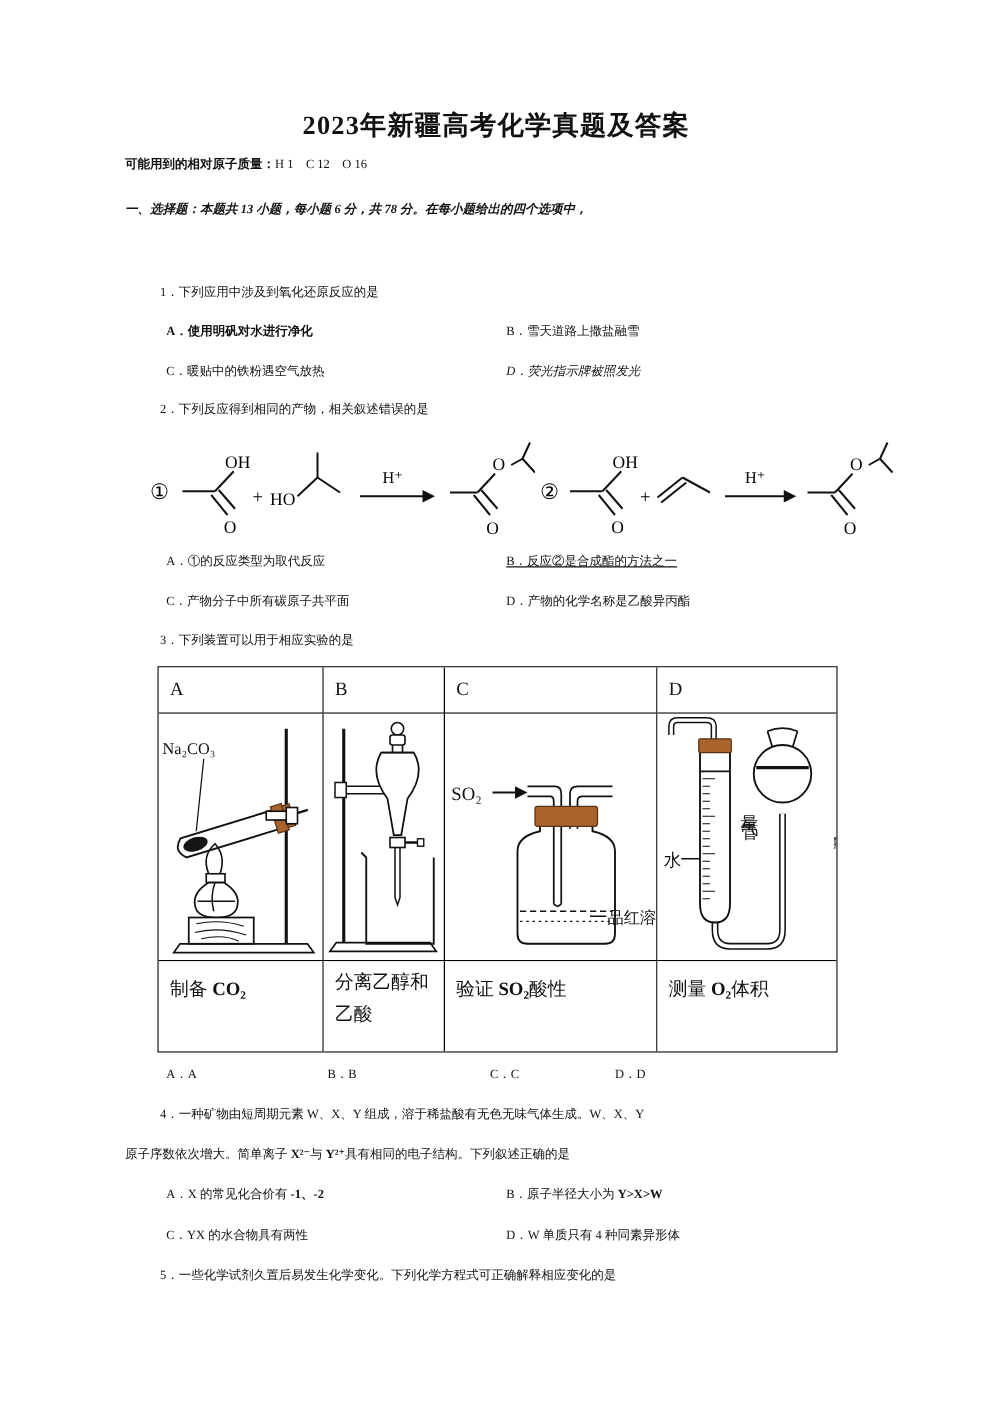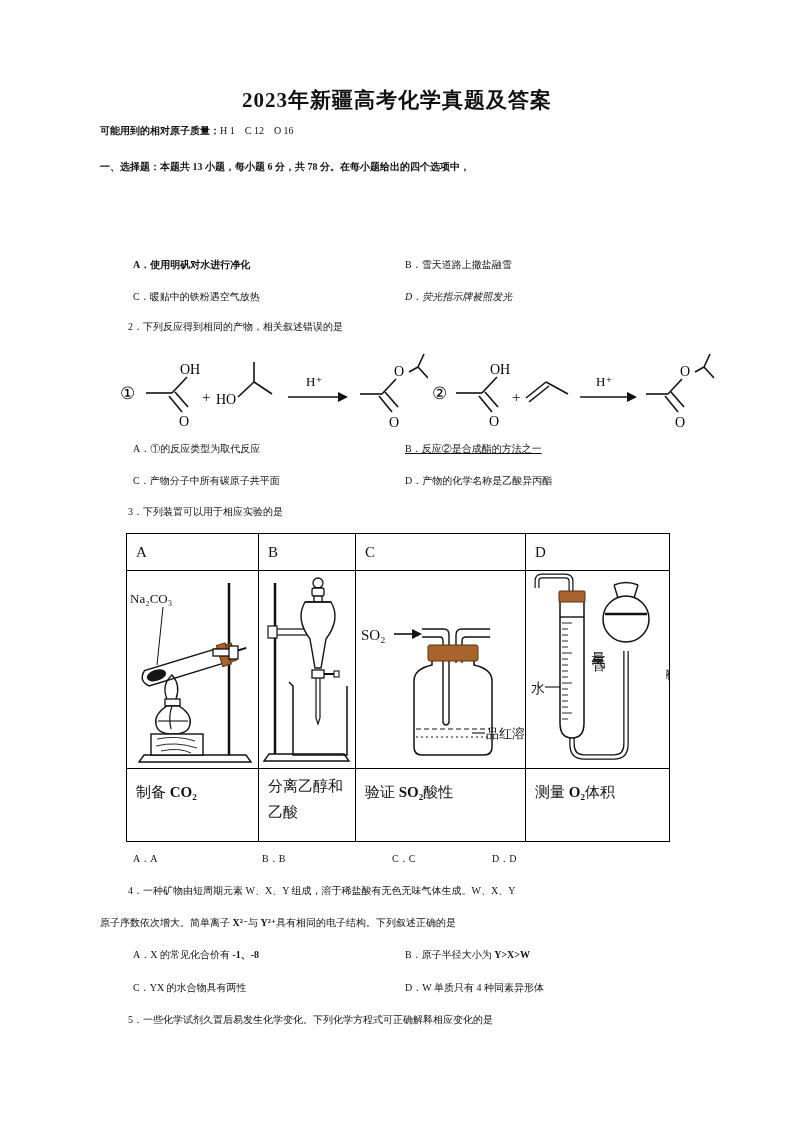--- a/index.html
+++ b/index.html
@@ -32,22 +32,23 @@
 <body>
 
 <div class="page">
 
   <h1 class="title">2023年新疆高考化学真题及答案</h1>
 
   <div class="line" style="top:124px;left:100px;">
     <span class="b">可能用到的相对原子质量：</span><span>H 1　C 12　O 16</span>
   </div>
 
-  <div class="line b" style="top:160px;left:100px;">一、选择题：本题共 13 小题，每小题 6 分，共 78 分。在每小题给出的四个选项中，</div>
-
+  <div class="line b" style="top:160px;left:100px;font-style:italic;">一、选择题：本题共 13 小题，每小题 6 分，共 78 分。在每小题给出的四个选项中，</div>
+
+  <div class="line" style="top:227px;left:128px;">1．下列应用中涉及到氧化还原反应的是</div>
   <div class="line opt-left" style="top:258px;font-weight:bold;">A．使用明矾对水进行净化</div>
   <div class="line opt-right" style="top:258px;">B．雪天道路上撒盐融雪</div>
   <div class="line opt-left" style="top:290px;">C．暖贴中的铁粉遇空气放热</div>
   <div class="line opt-right" style="top:290px;font-style:italic;">D．荧光指示牌被照发光</div>
 
   <div class="line" style="top:320px;left:128px;">2．下列反应得到相同的产物，相关叙述错误的是</div>
 
   <svg style="position:absolute;top:336px;left:116px;" width="312" height="94" viewBox="0 0 312 94">
     <text x="4" y="63" font-size="17">①</text>
     <g stroke="#111" stroke-width="1.6" fill="none">
@@ -260,21 +261,21 @@
   <div class="line" style="top:852px;left:133px;">A．A</div>
   <div class="line" style="top:852px;left:262px;">B．B</div>
   <div class="line" style="top:852px;left:392px;">C．C</div>
   <div class="line" style="top:852px;left:492px;">D．D</div>
 
   <div class="line" style="top:884px;left:128px;">4．一种矿物由短周期元素 W、X、Y 组成，溶于稀盐酸有无色无味气体生成。W、X、Y</div>
   <div class="line" style="top:916px;left:100px;">
     <span>原子序数依次增大。简单离子 </span><span class="b">X²⁻</span><span>与 </span><span class="b">Y²⁺</span><span>具有相同的电子结构。下列叙述正确的是</span>
   </div>
   <div class="line opt-left" style="top:948px;">
-    <span>A．X 的常见化合价有 </span><span class="b">-1、-8</span>
+    <span>A．X 的常见化合价有 </span><span class="b">-1、-2</span>
   </div>
   <div class="line opt-right" style="top:948px;">
     <span>B．原子半径大小为 </span><span class="b">Y&gt;X&gt;W</span>
   </div>
   <div class="line opt-left" style="top:981px;">C．YX 的水合物具有两性</div>
   <div class="line opt-right" style="top:981px;">D．W 单质只有 4 种同素异形体</div>
 
   <div class="line" style="top:1013px;left:128px;">5．一些化学试剂久置后易发生化学变化。下列化学方程式可正确解释相应变化的是</div>
 
 </div>

